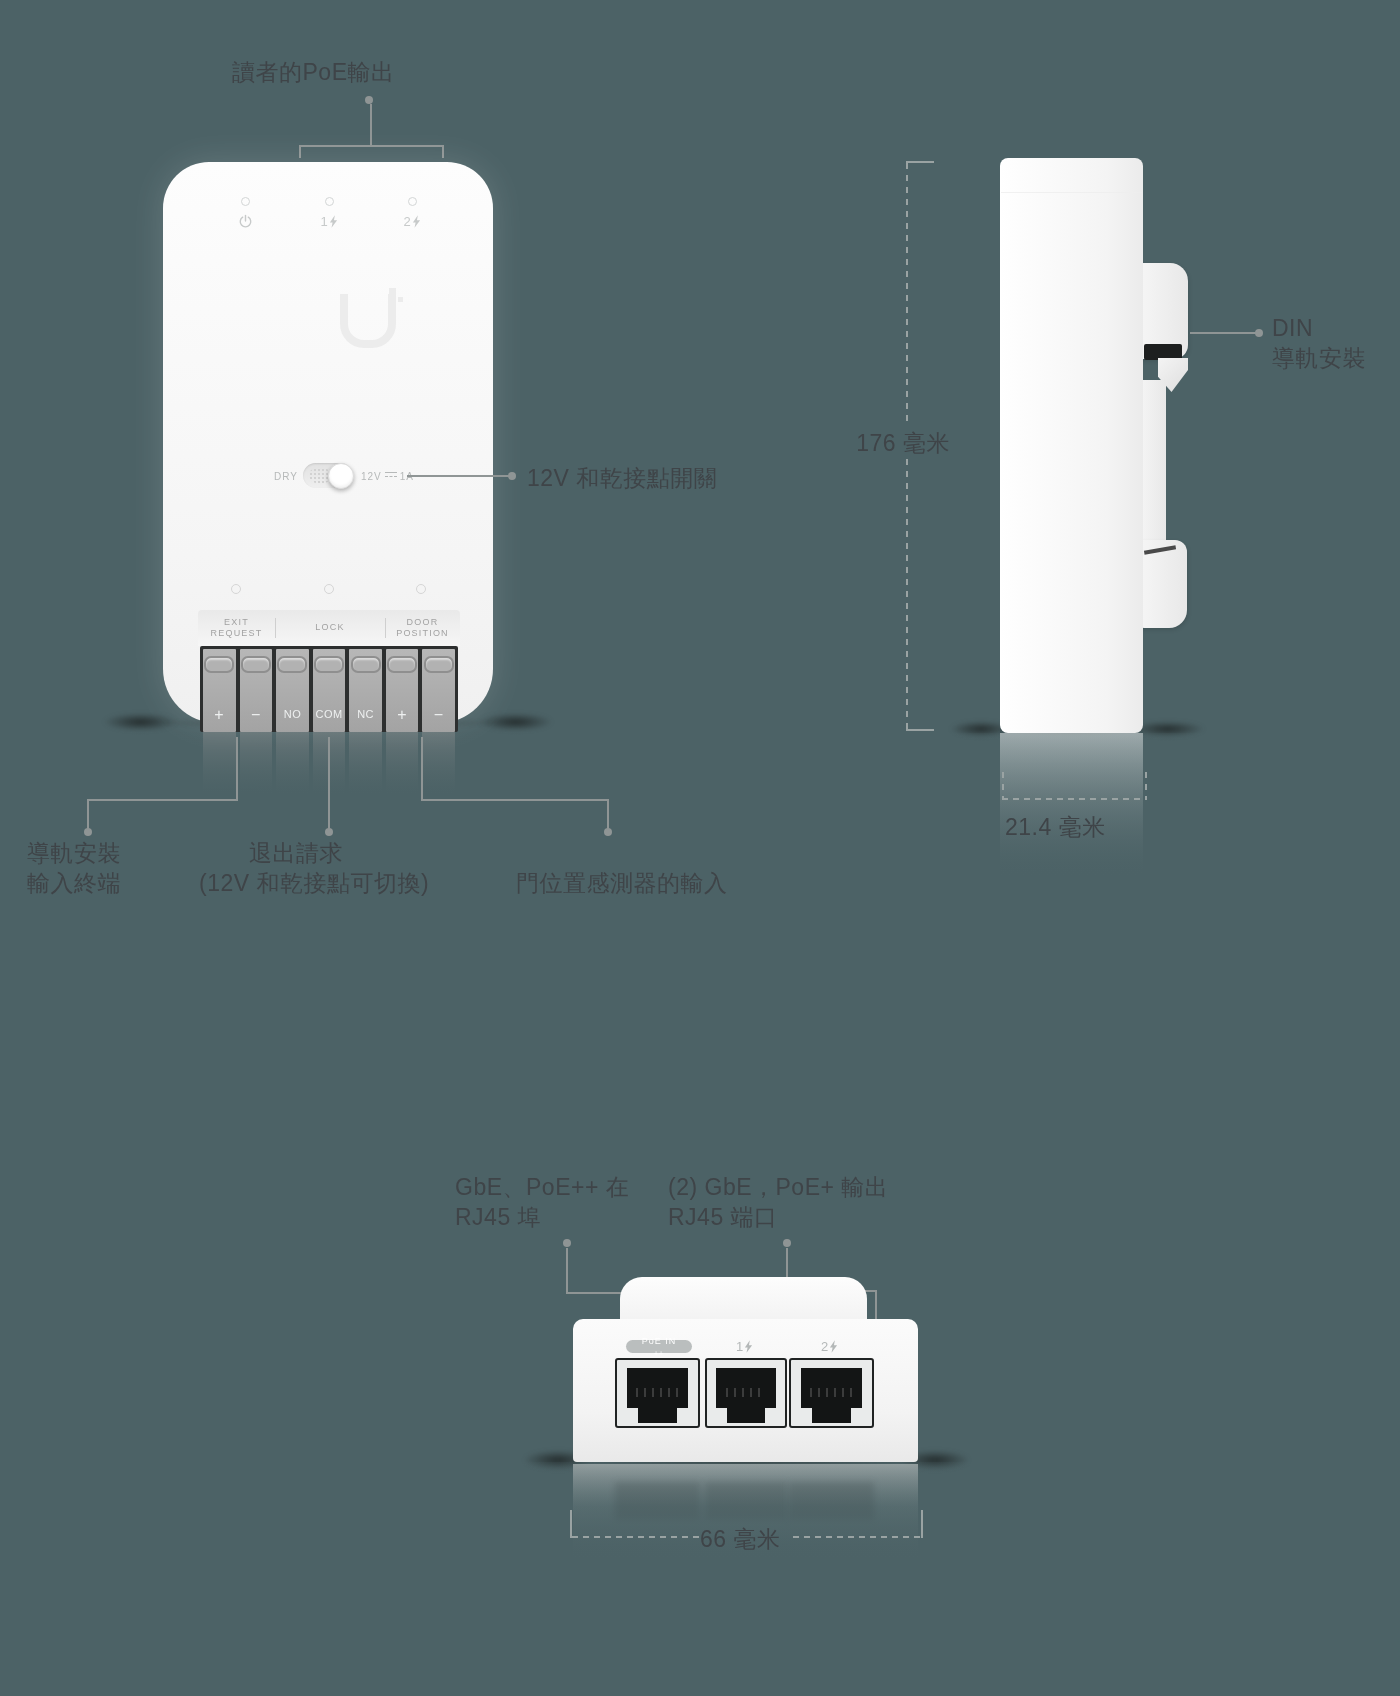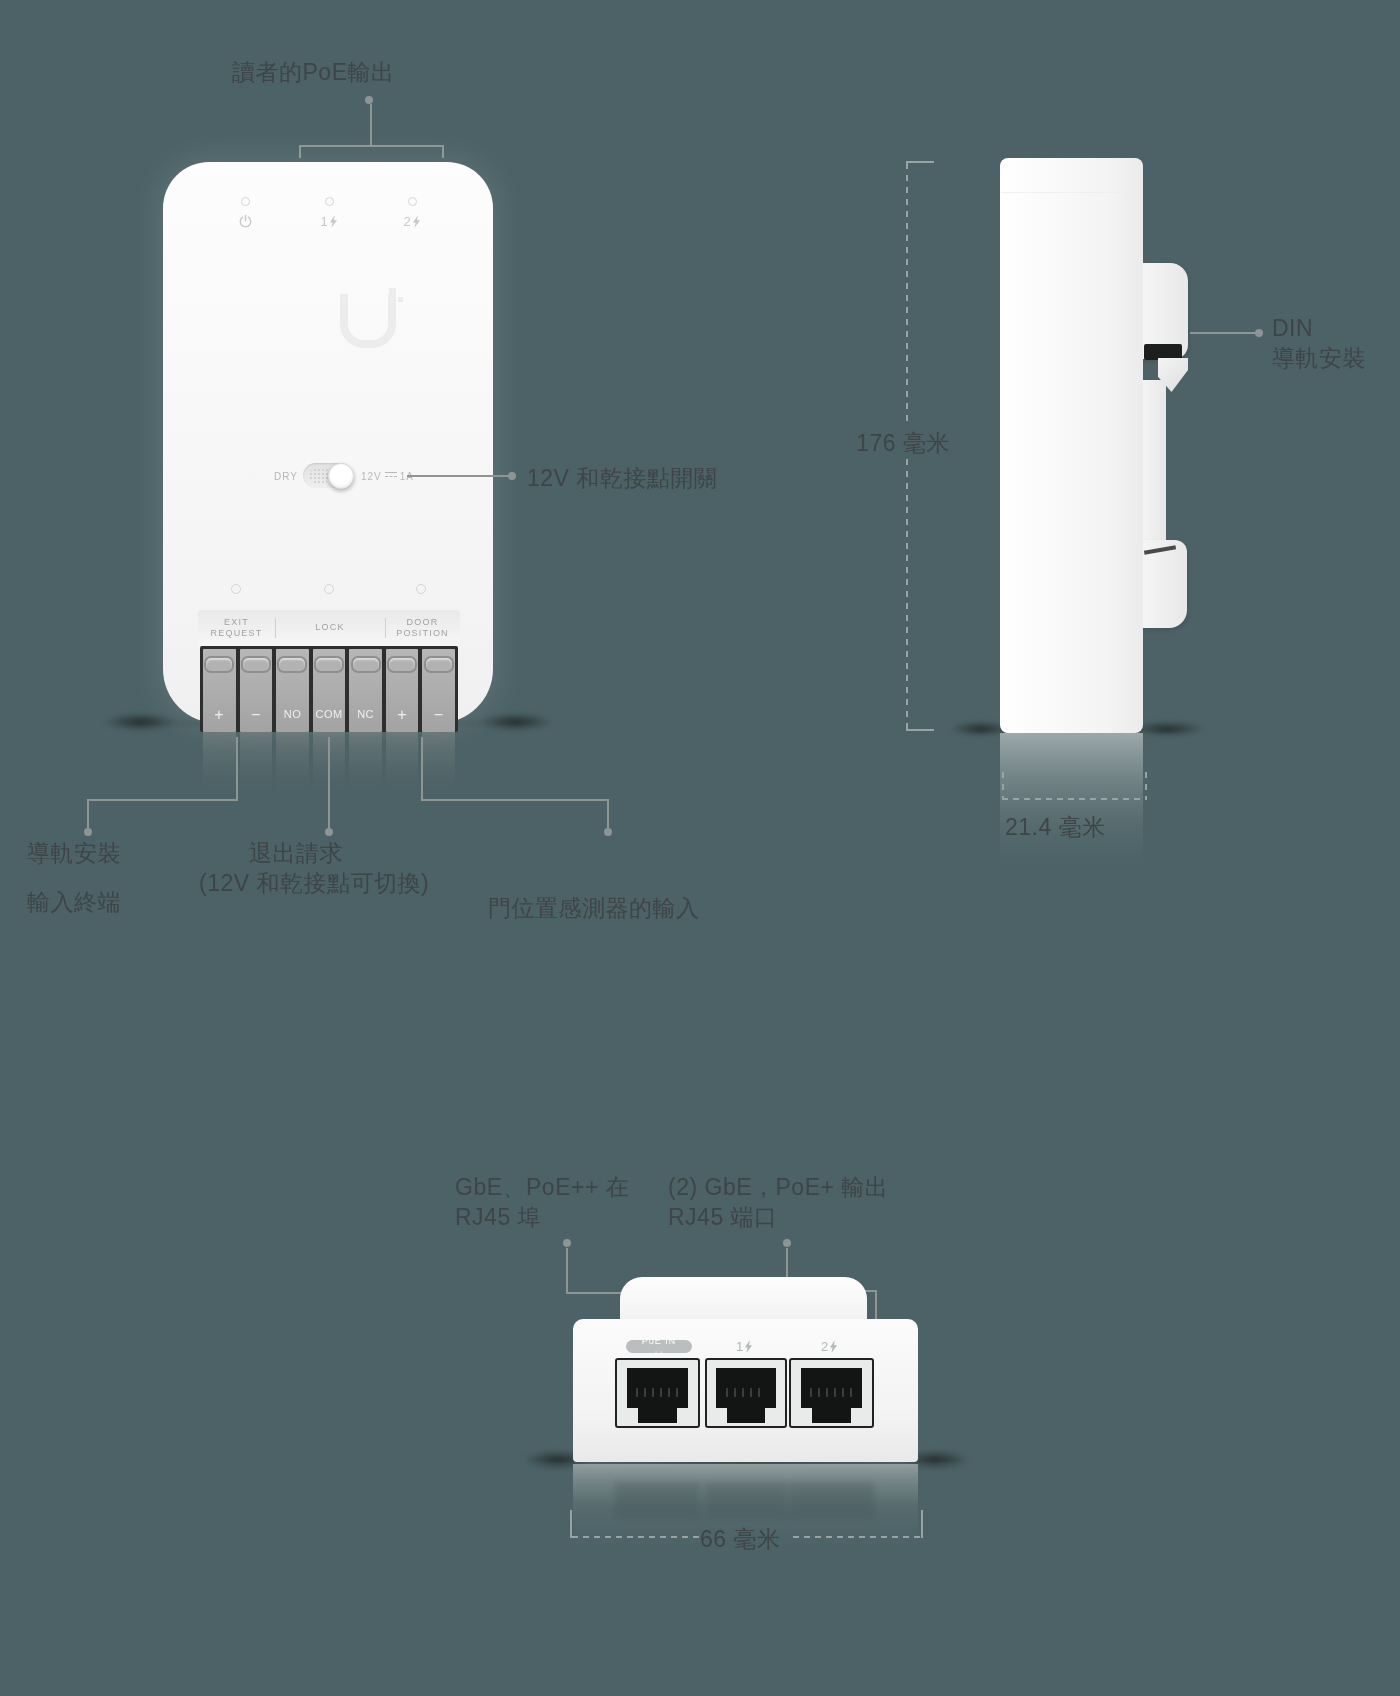--- a/index.html
+++ b/index.html
@@ -170,32 +170,32 @@
       <div class="refl-col"></div>
       <div class="refl-col"></div>
   </div>
   <div class="abs fade" style="left:95px;top:732px;width:470px;height:95px;"></div>
 
   <div class="abs cl" style="left:236px;top:737px;width:2px;height:64px;"></div>
   <div class="abs cl" style="left:87px;top:799px;width:151px;height:2px;"></div>
   <div class="abs cl" style="left:87px;top:799px;width:2px;height:30px;"></div>
   <div class="abs dot" style="left:84px;top:828px;"></div>
   <div class="abs ann" style="left:27px;top:838px;width:122px;">導軌安裝</div>
-  <div class="abs ann" style="left:27px;top:868px;width:122px;margin-top:19px;">輸入終端</div>
+  <div class="abs ann" style="left:27px;top:868px;width:122px;">輸入終端</div>
 
   <div class="abs cl" style="left:328px;top:737px;width:2px;height:92px;"></div>
   <div class="abs dot" style="left:325px;top:828px;"></div>
   <div class="abs ann" style="left:249px;top:838px;width:160px;">退出請求</div>
   <div class="abs ann" style="left:199px;top:868px;width:260px;">(12V 和乾接點可切換)</div>
 
   <div class="abs cl" style="left:421px;top:737px;width:2px;height:64px;"></div>
   <div class="abs cl" style="left:421px;top:799px;width:188px;height:2px;"></div>
   <div class="abs cl" style="left:607px;top:799px;width:2px;height:30px;"></div>
   <div class="abs dot" style="left:604px;top:828px;"></div>
-  <div class="abs ann" style="left:488px;top:868px;width:216px;margin-top:25px;">門位置感測器的輸入</div>
+  <div class="abs ann" style="left:516px;top:868px;width:216px;">門位置感測器的輸入</div>
 
   <div class="abs tick" style="left:906px;top:161px;width:28px;height:2px;"></div>
   <div class="abs dashv" style="left:906px;top:163px;height:258px;"></div>
   <div class="abs dashv" style="left:906px;top:459px;height:270px;"></div>
   <div class="abs tick" style="left:906px;top:729px;width:28px;height:2px;"></div>
   <div class="abs ann" style="left:846px;top:428px;width:104px;text-align:right;">176 毫米</div>
 
   <div class="abs wing" style="left:950px;top:721px;width:62px;height:16px;"></div>
   <div class="abs wing" style="left:1130px;top:721px;width:75px;height:16px;"></div>
   <div class="abs baseline" style="left:1000px;top:724px;width:143px;height:12px;"></div>

